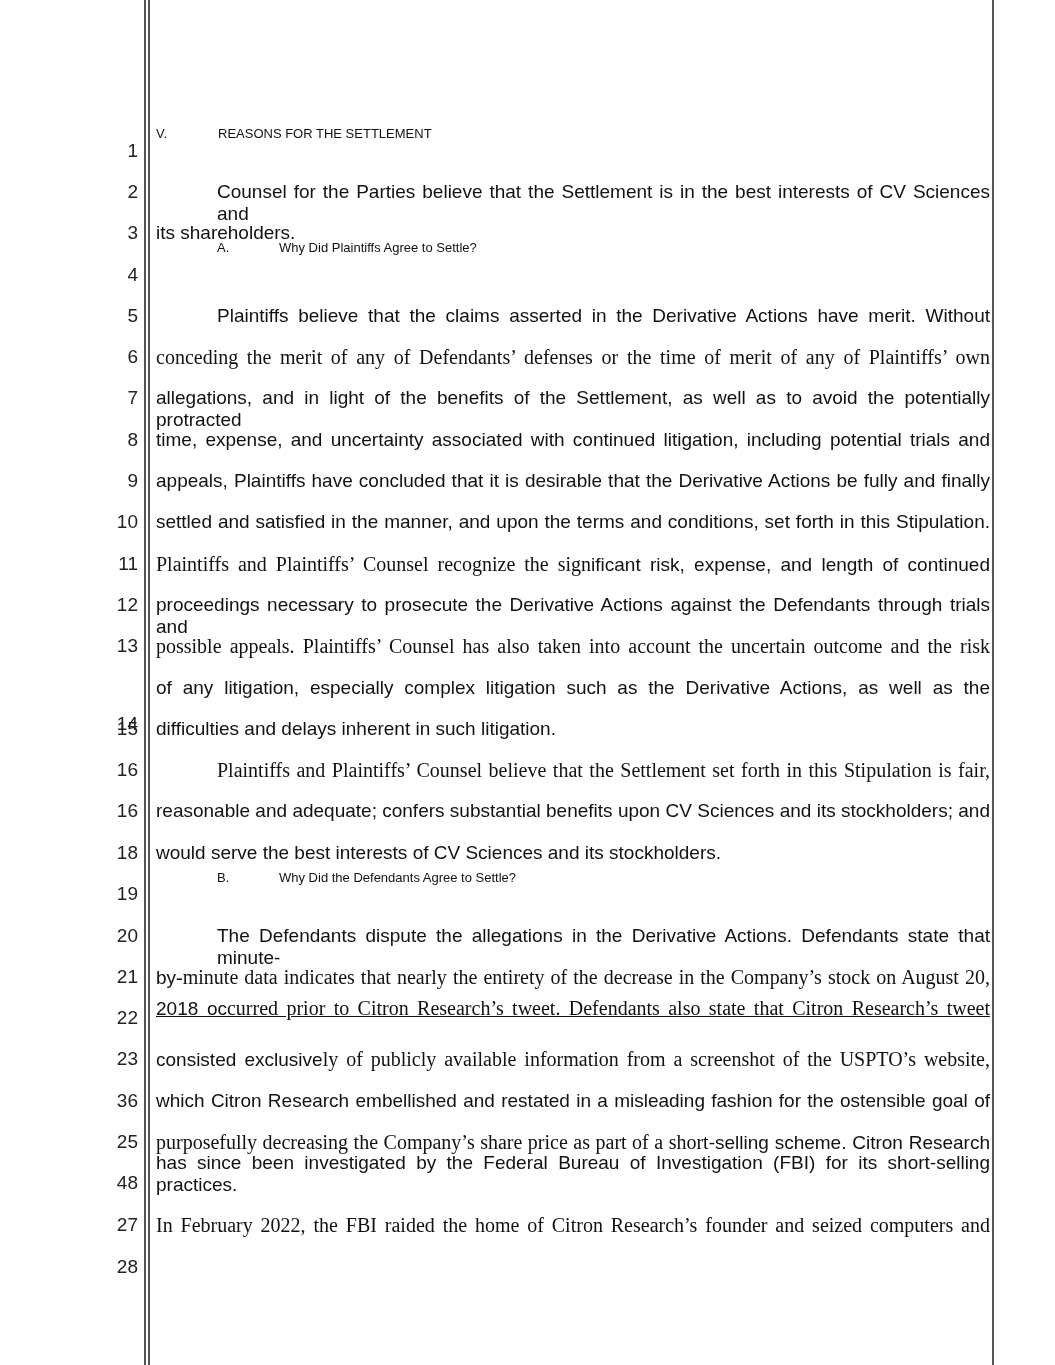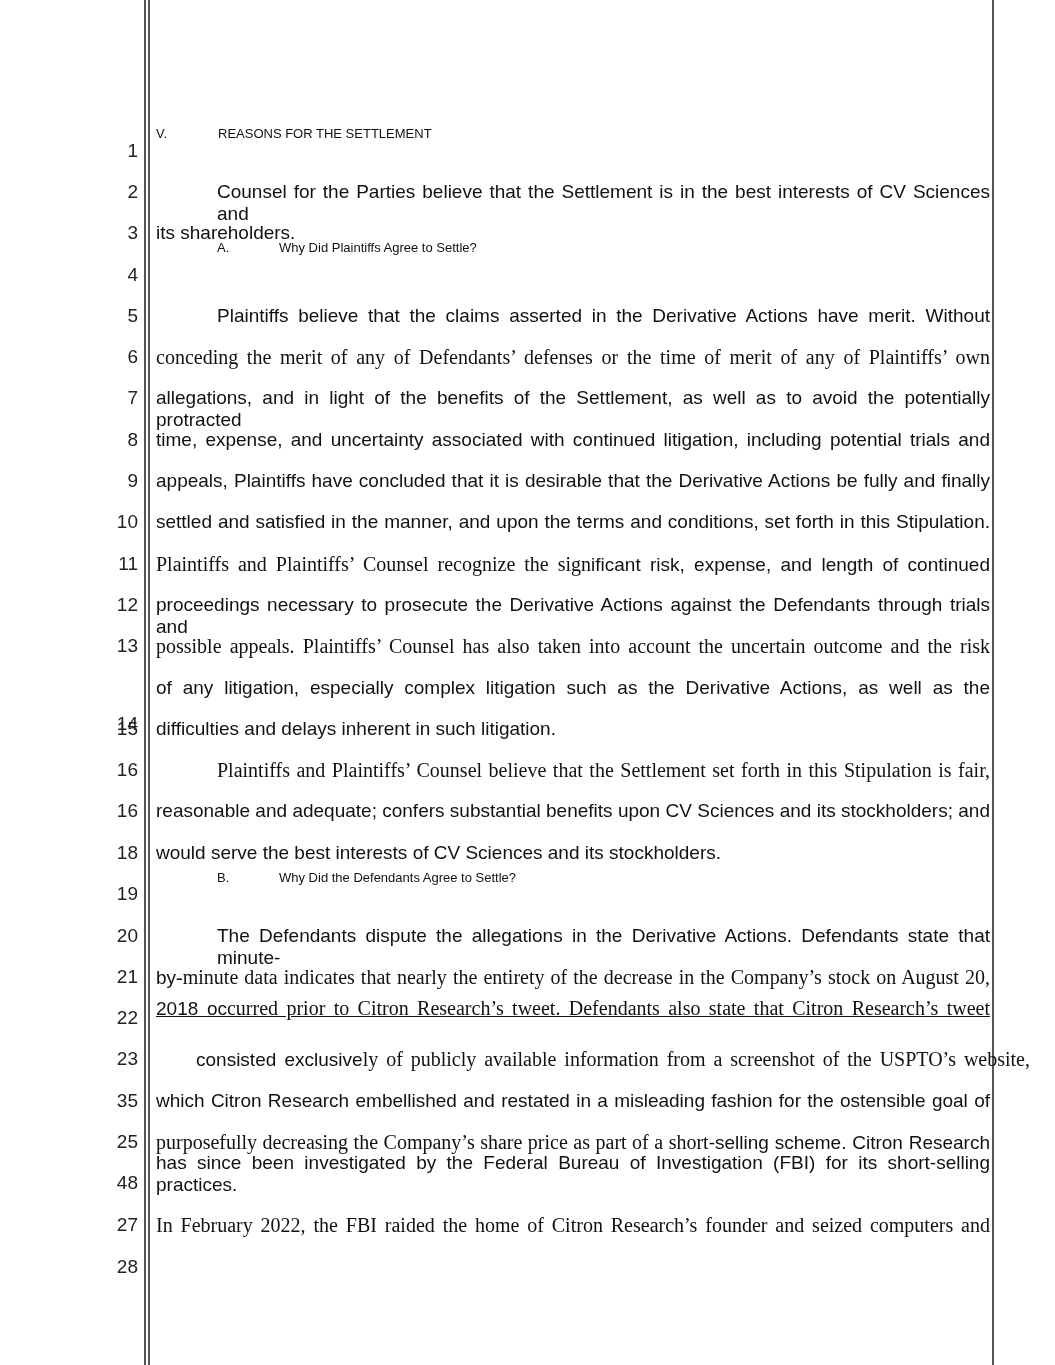--- a/index.html
+++ b/index.html
@@ -43,21 +43,21 @@
     <div class="ln" style="top: 677px; margin-top: 36px;">14</div>
     <div class="ln" style="top: 718px;">15</div>
     <div class="ln" style="top: 759px;">16</div>
     <div class="ln" style="top: 800px;">16</div>
     <div class="ln" style="top: 842px;">18</div>
     <div class="ln" style="top: 883px;">19</div>
     <div class="ln" style="top: 925px;">20</div>
     <div class="ln" style="top: 966px;">21</div>
     <div class="ln" style="top: 1007px;">22</div>
     <div class="ln" style="top: 1048px;">23</div>
-    <div class="ln" style="top: 1090px;">35</div>
+    <div class="ln" style="top: 1090px;">36</div>
     <div class="ln" style="top: 1131px;">25</div>
     <div class="ln" style="top: 1172px;">48</div>
     <div class="ln" style="top: 1214px;">27</div>
     <div class="ln" style="top: 1256px;">28</div>
   </div>
 
 <div class="line head" style="left:156px; top:123px;">
   <span class="num">V.</span><span>REASONS FOR THE SETTLEMENT</span>
 </div>
 
@@ -82,18 +82,18 @@
     <div class="line just" style="top: 594px;"><span class="sans">proceedings necessary to prosecute the Derivative Actions against the Defendants through trials and</span></div>
     <div class="line just" style="top: 635px;"><span class="serif">possible appeals.  Plaintiffs’ Counsel has also taken into account the uncertain outcome and the risk</span></div>
     <div class="line just" style="top: 677px;"><span class="sans">of any litigation, especially complex litigation such as the Derivative Actions, as well as the</span></div>
     <div class="line" style="top: 718px;"><span class="sans">difficulties and delays inherent in such litigation.</span></div>
     <div class="line indent just" style="top: 759px;"><span class="serif">Plaintiffs and Plaintiffs’ Counsel believe that the Settlement set forth in this Stipulation is fair,</span></div>
     <div class="line just" style="top: 800px;"><span class="sans">reasonable and adequate; confers substantial benefits upon CV Sciences and its stockholders; and</span></div>
     <div class="line" style="top: 842px;"><span class="sans">would serve the best interests of CV Sciences and its stockholders.</span></div>
     <div class="line indent just" style="top: 925px;"><span class="sans">The Defendants dispute the allegations in the Derivative Actions.  Defendants state that minute-</span></div>
     <div class="line just" style="top: 966px;"><span class="sans">by</span><span class="serif">-minute data indicates that nearly the entirety of the decrease in the Company’s stock on August 20,</span></div>
     <div class="line just" style="top: 997px; text-decoration: underline;"><span class="sans">2018 oc</span><span class="serif">curred prior to Citron Research’s tweet.  Defendants also state that Citron Research’s tweet</span></div>
-    <div class="line just" style="top: 1048px; margin-left: 40px;"><span class="sans">consisted exclusive</span><span class="serif">ly of publicly available information from a screenshot of the USPTO’s website,</span></div>
+    <div class="line just" style="top: 1048px;"><span class="sans">consisted exclusive</span><span class="serif">ly of publicly available information from a screenshot of the USPTO’s website,</span></div>
     <div class="line just" style="top: 1090px;"><span class="sans">which Citron Research embellished and restated in a misleading fashion for the ostensible goal of</span></div>
     <div class="line just" style="top: 1131px;"><span class="serif">purposefully decreasing the Company’s share price as part of a short</span><span class="sans">-selling scheme.  Citron Research</span></div>
     <div class="line just" style="top: 1152px;"><span class="sans">has since been investigated by the Federal Bureau of Investigation (FBI) for its short-selling practices.</span></div>
     <div class="line just" style="top: 1214px;"><span class="serif">In February 2022, the FBI raided the home of Citron Research’s founder and seized computers and</span></div>
   </div>
 
 </body></html>

